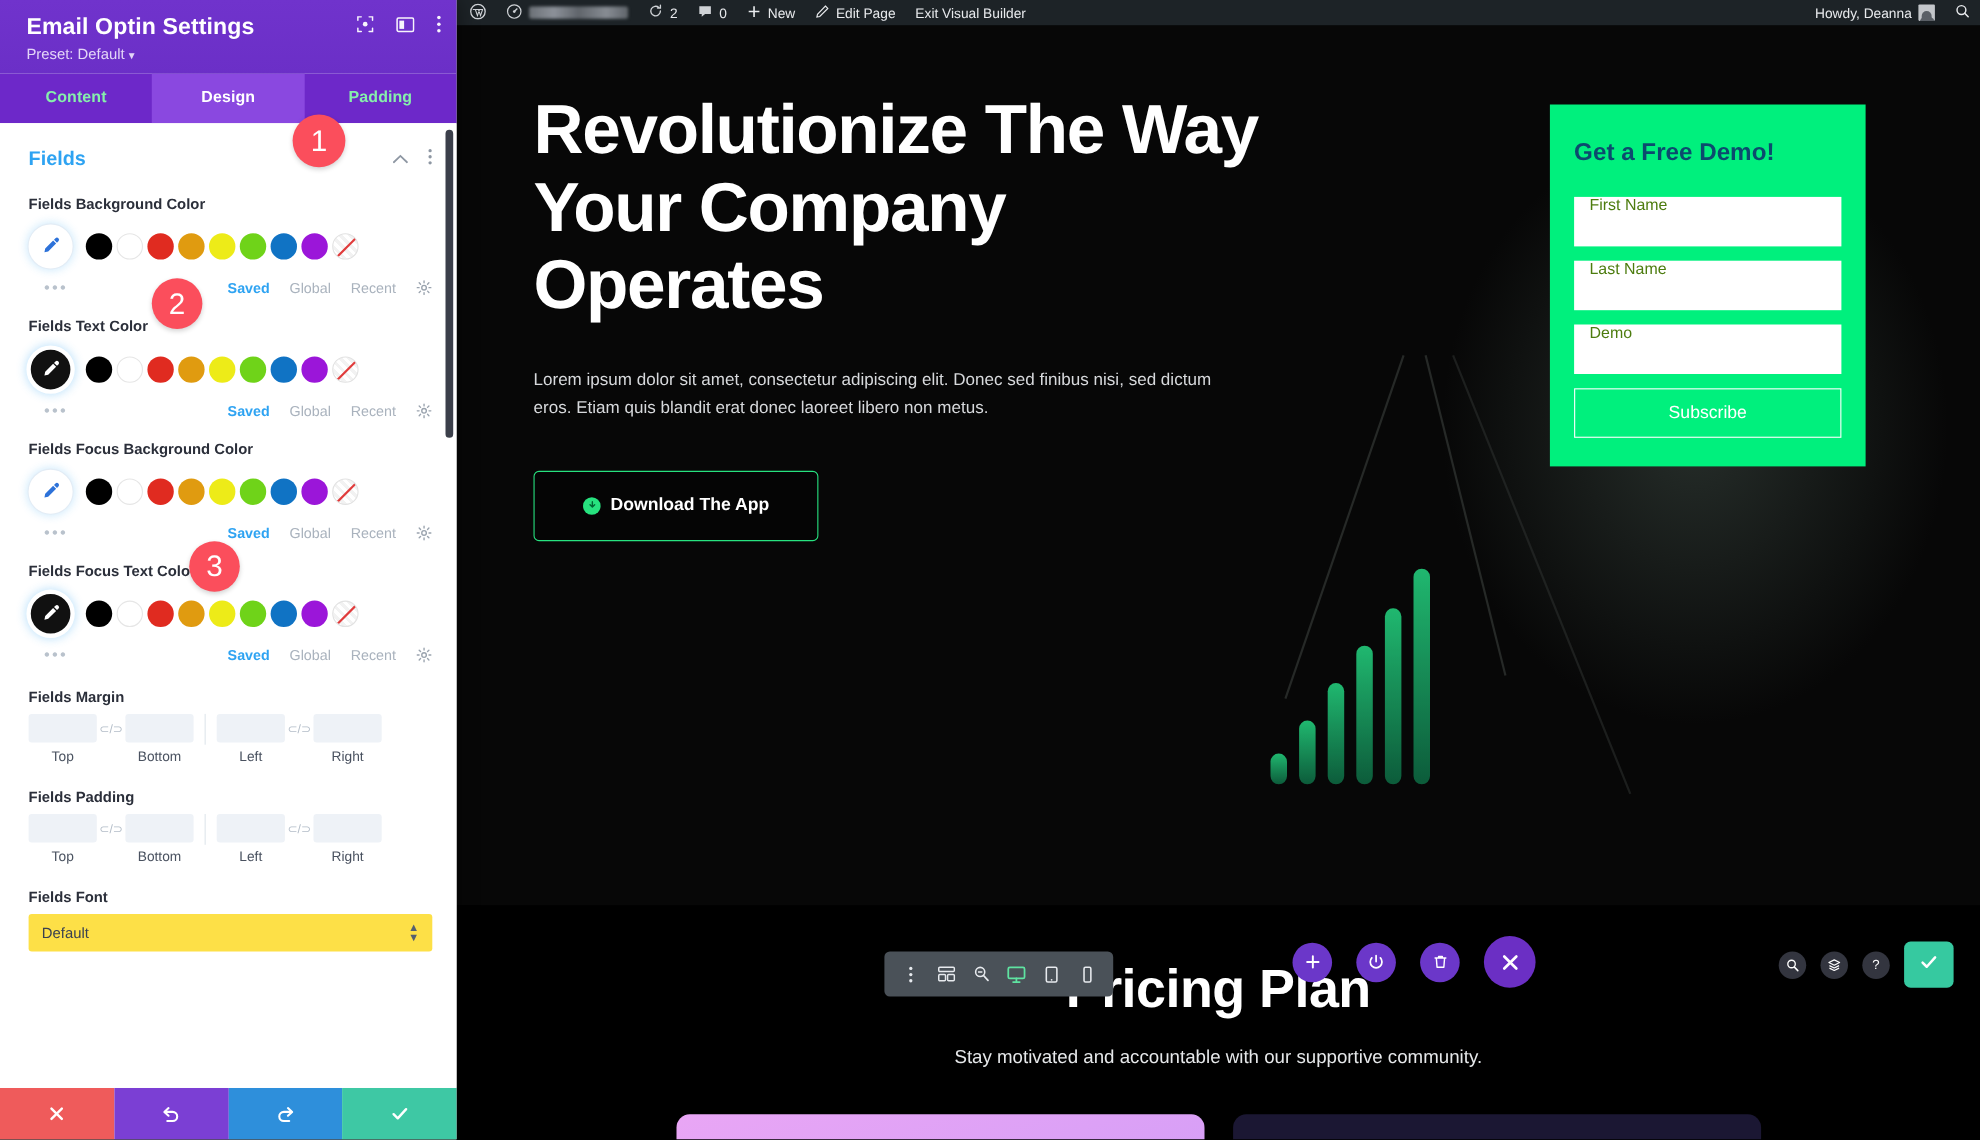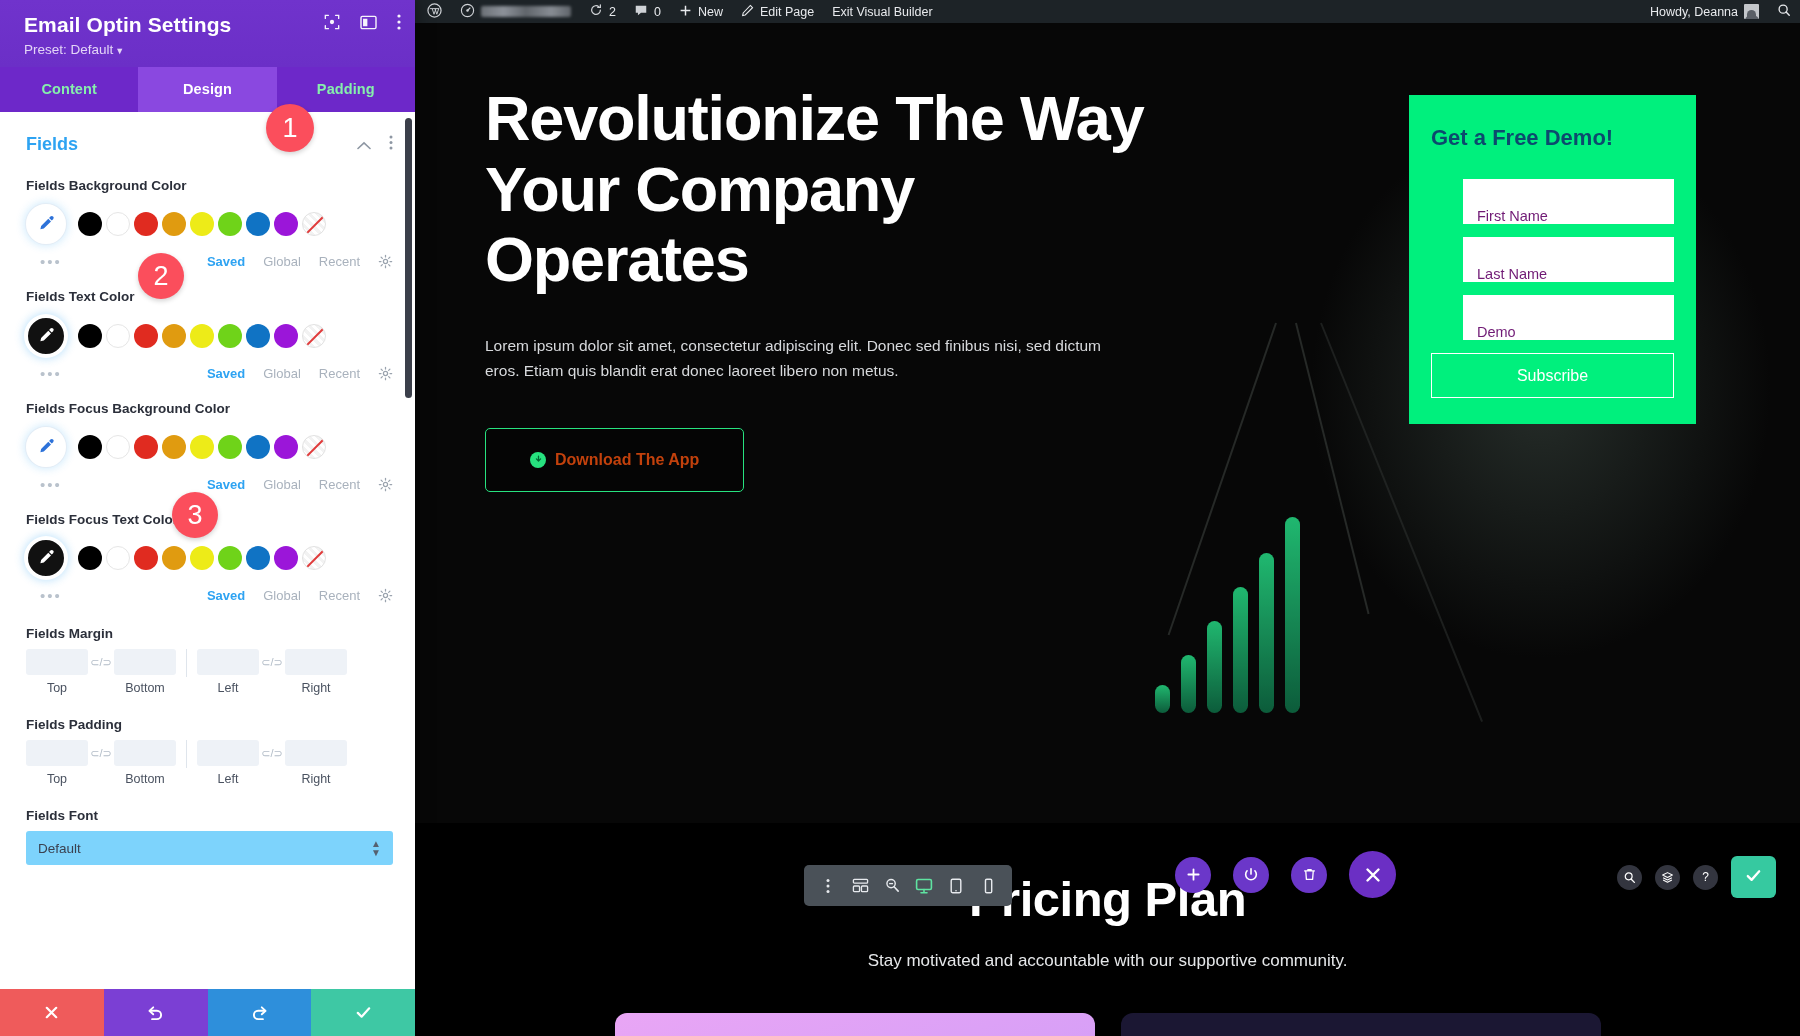--- a/index.html
+++ b/index.html
@@ -114,21 +114,21 @@
   .sp-cell { display:flex; flex-direction:column; align-items:center; }
   .sp-input {
     width: 62px; height: 26px; background:#eef2f7; border:none; border-radius:3px;
   }
   .sp-cap { font-size:12.5px; color:#4a5260; margin-top:6px; }
   .link-ico { width:26px; text-align:center; color:#b3bdc8; font-size:11px; padding-bottom:20px;}
   .sp-div { width:1px; background:#dfe5ec; height:28px; margin:0 10px; }
 
   .select-label { font-size:13.5px; font-weight:bold; color:#2b2f3a; margin:22px 0 8px; }
   .select {
-    width: 100%; height: 34px; background:#7dd3fc; border:none; border-radius:3px;
+    width: 100%; height: 34px; background:#fde047; border:none; border-radius:3px;
     display:flex; align-items:center; padding: 0 12px;
     font-size:13.5px; color:#3a4150; cursor:pointer;
   }
   .select .updown { margin-left:auto; font-size:10px; color:#55606f; line-height:.9; text-align:center;}
 
   .panel-foot { display:flex; height: 47px; flex:none; }
   .pf { flex:1; display:flex; align-items:center; justify-content:center; cursor:pointer; }
   .pf svg { display:block; }
 
   
@@ -182,36 +182,35 @@
   .h1 {
     color:#fff; font-size:63px; line-height:1.12; font-weight:bold;
     letter-spacing:-1.2px; max-width: 660px;
   }
   .hero-p {
     color:#d7d9dc; font-size:15.5px; line-height:1.65; max-width:640px; margin-top:38px;
   }
   .cta {
     margin-top:44px; display:inline-flex; align-items:center; gap:9px;
     border:1px solid #27e27f; border-radius:5px;
-    padding:22px 44px; color:#c2410c; font-size:16px; font-weight:bold;
+    padding:22px 44px; color:#ffffff; font-size:16px; font-weight:bold;
     cursor:pointer; background:rgba(0,0,0,.2);
   }
   .cta .dl { width:16px; height:16px; border-radius:50%; background:#27e27f; display:flex; align-items:center; justify-content:center; color:#062; font-size:10px; }
 
   .optin {
     position:absolute; right:104px; top:72px; width:287px;
     background:#00f07d; padding:22px 22px 26px;
     z-index:4;
   }
   .optin-title { font-size:22px; font-weight:bold; color:#0c4a6e; margin: 8px 0 28px 0;}
   .optin-field {
-    background:#fff; height:45px; display:flex; align-items:flex-end;
-    padding:0 14px; font-size:14.5px; color:#701a75; margin-bottom:13px;
+    background:#fff; height:45px; display:flex; align-items:flex-start;
+    padding:0 14px; font-size:14.5px; color:#4d7c0f; margin-bottom:13px;
     cursor:text;
-    margin-left:32px;
   }
   .optin-sub {
     height:45px; border:1px solid #fff; display:flex; align-items:center; justify-content:center;
     color:#fff; font-size:16px; margin-top:5px; cursor:pointer;
   }
 
   .pricing { position:relative; background:#000; padding: 48px 0 0; text-align:center; }
   .pr-title { color:#fff; font-size:49px; font-weight:bold; letter-spacing:-.5px; }
   .pr-sub { color:#e6e8ea; font-size:17px; margin-top:24px; }
   .cards { display:flex; justify-content:center; gap:26px; margin-top:42px; }

